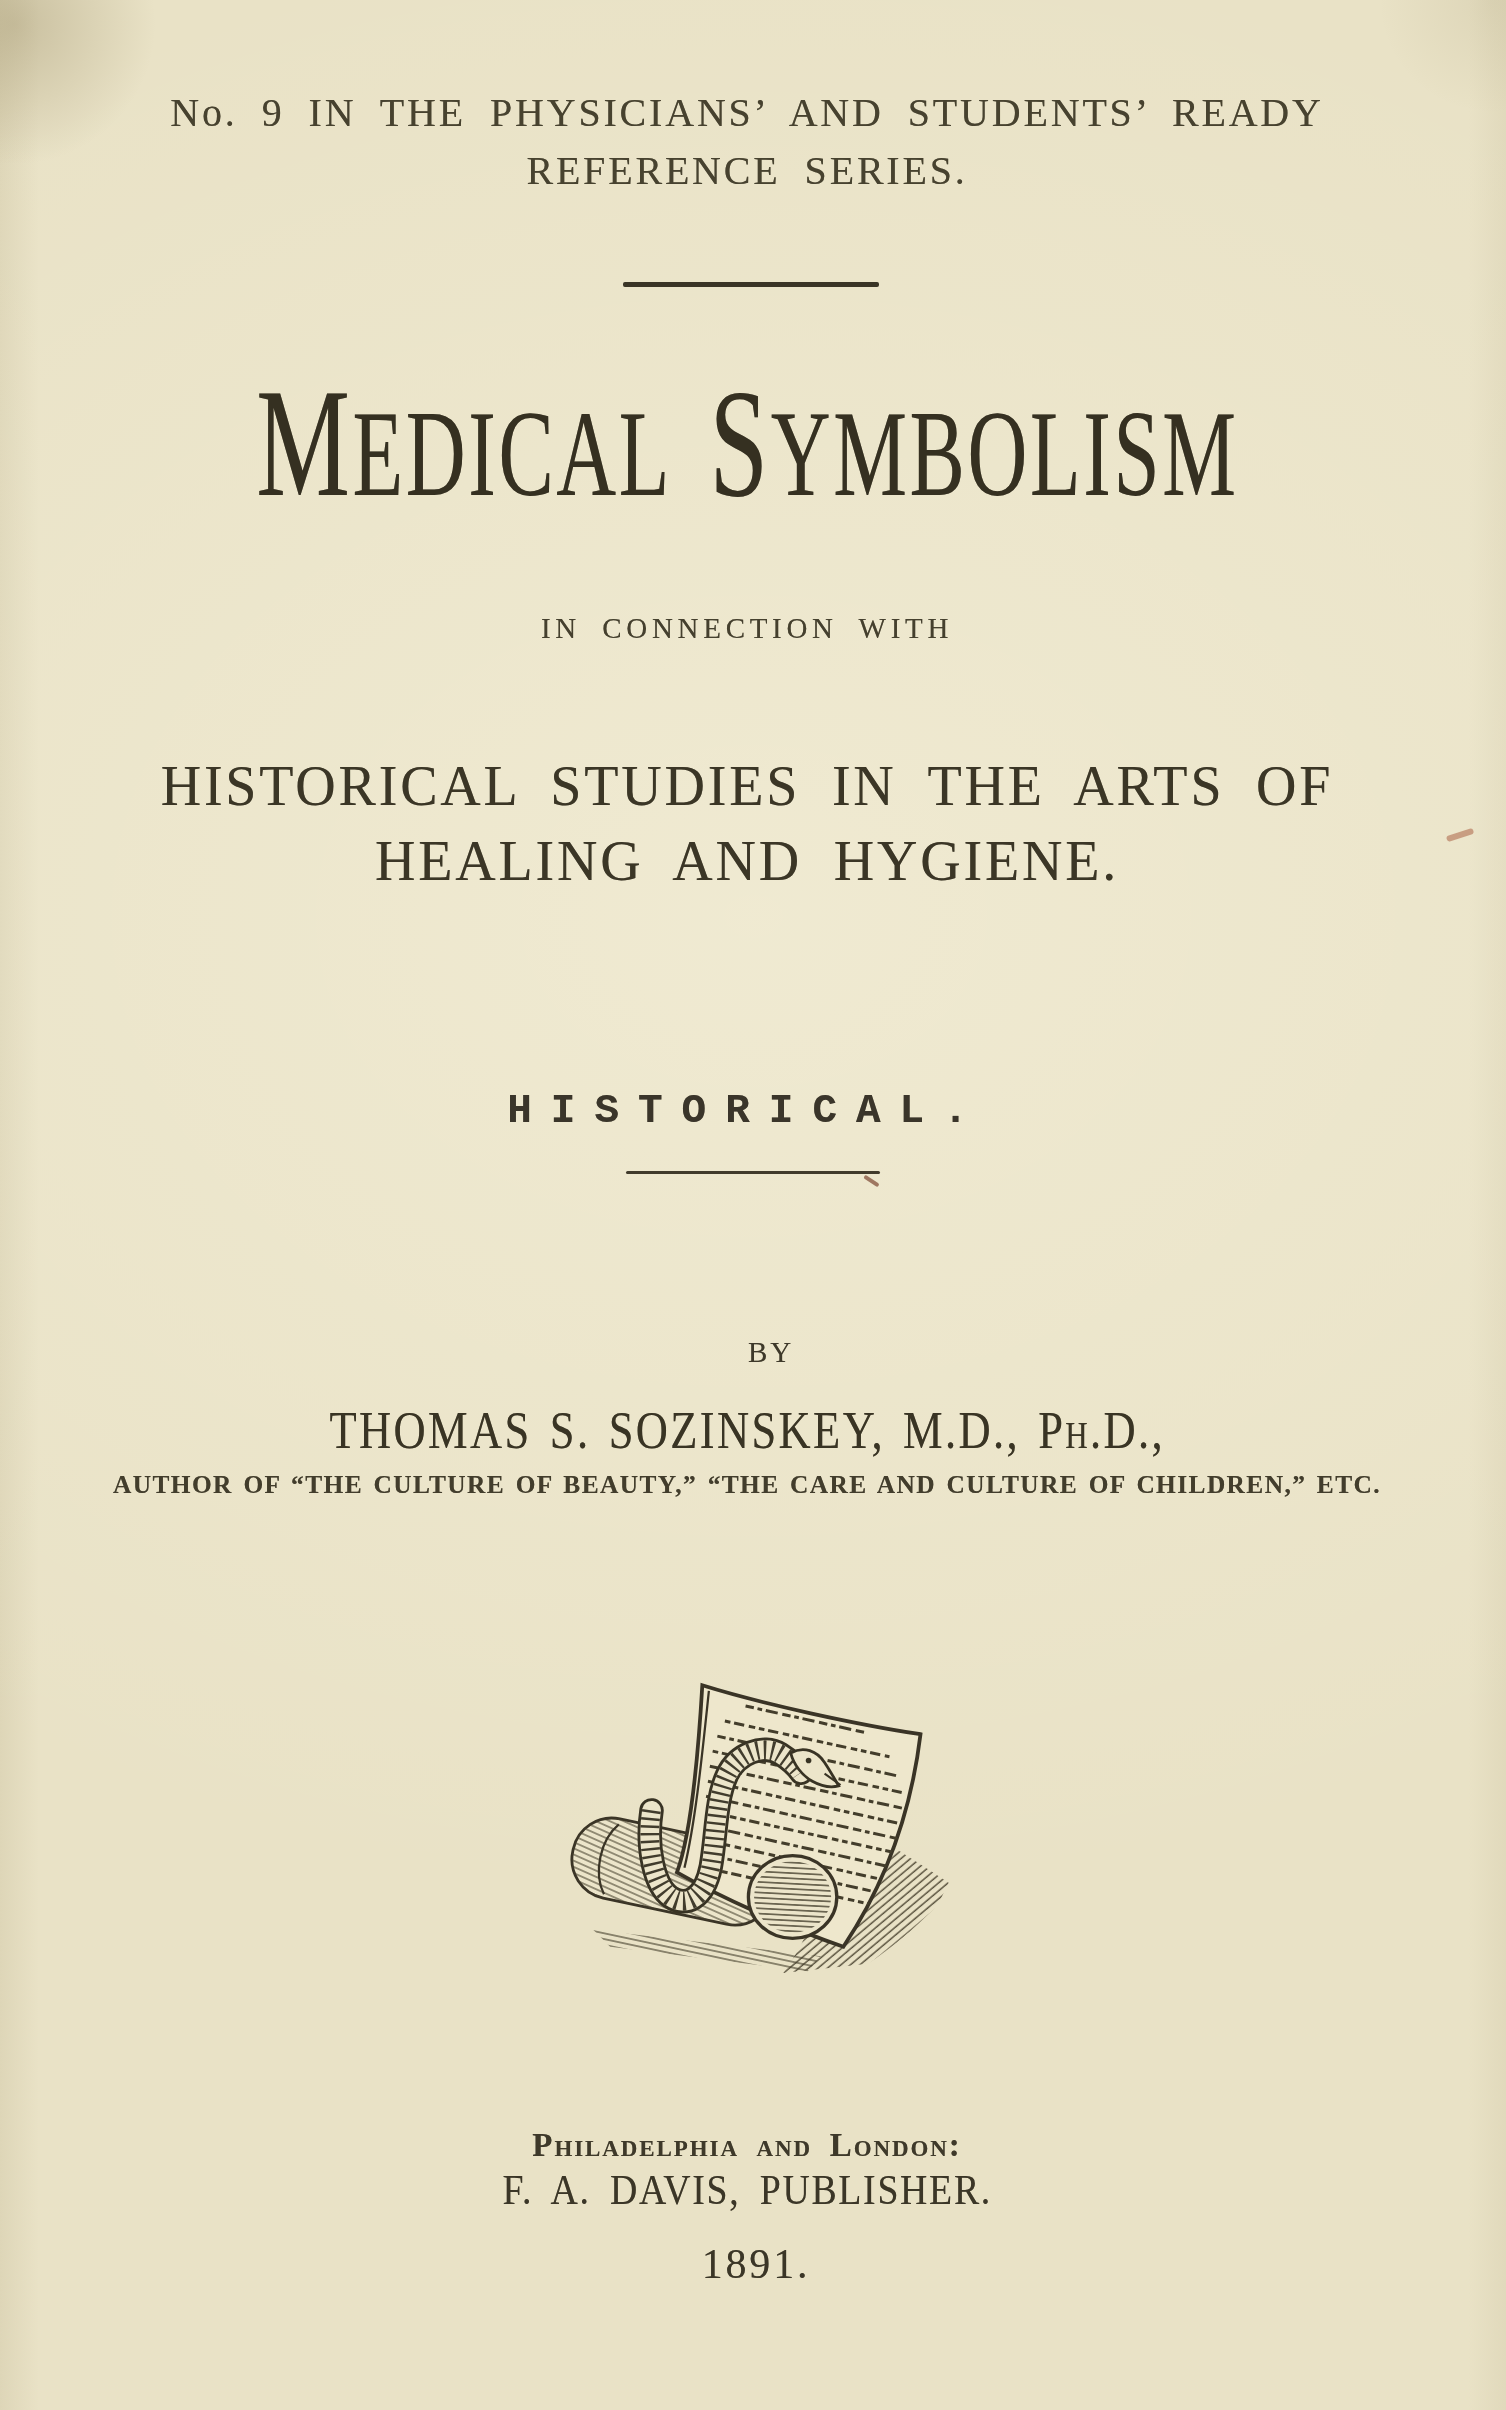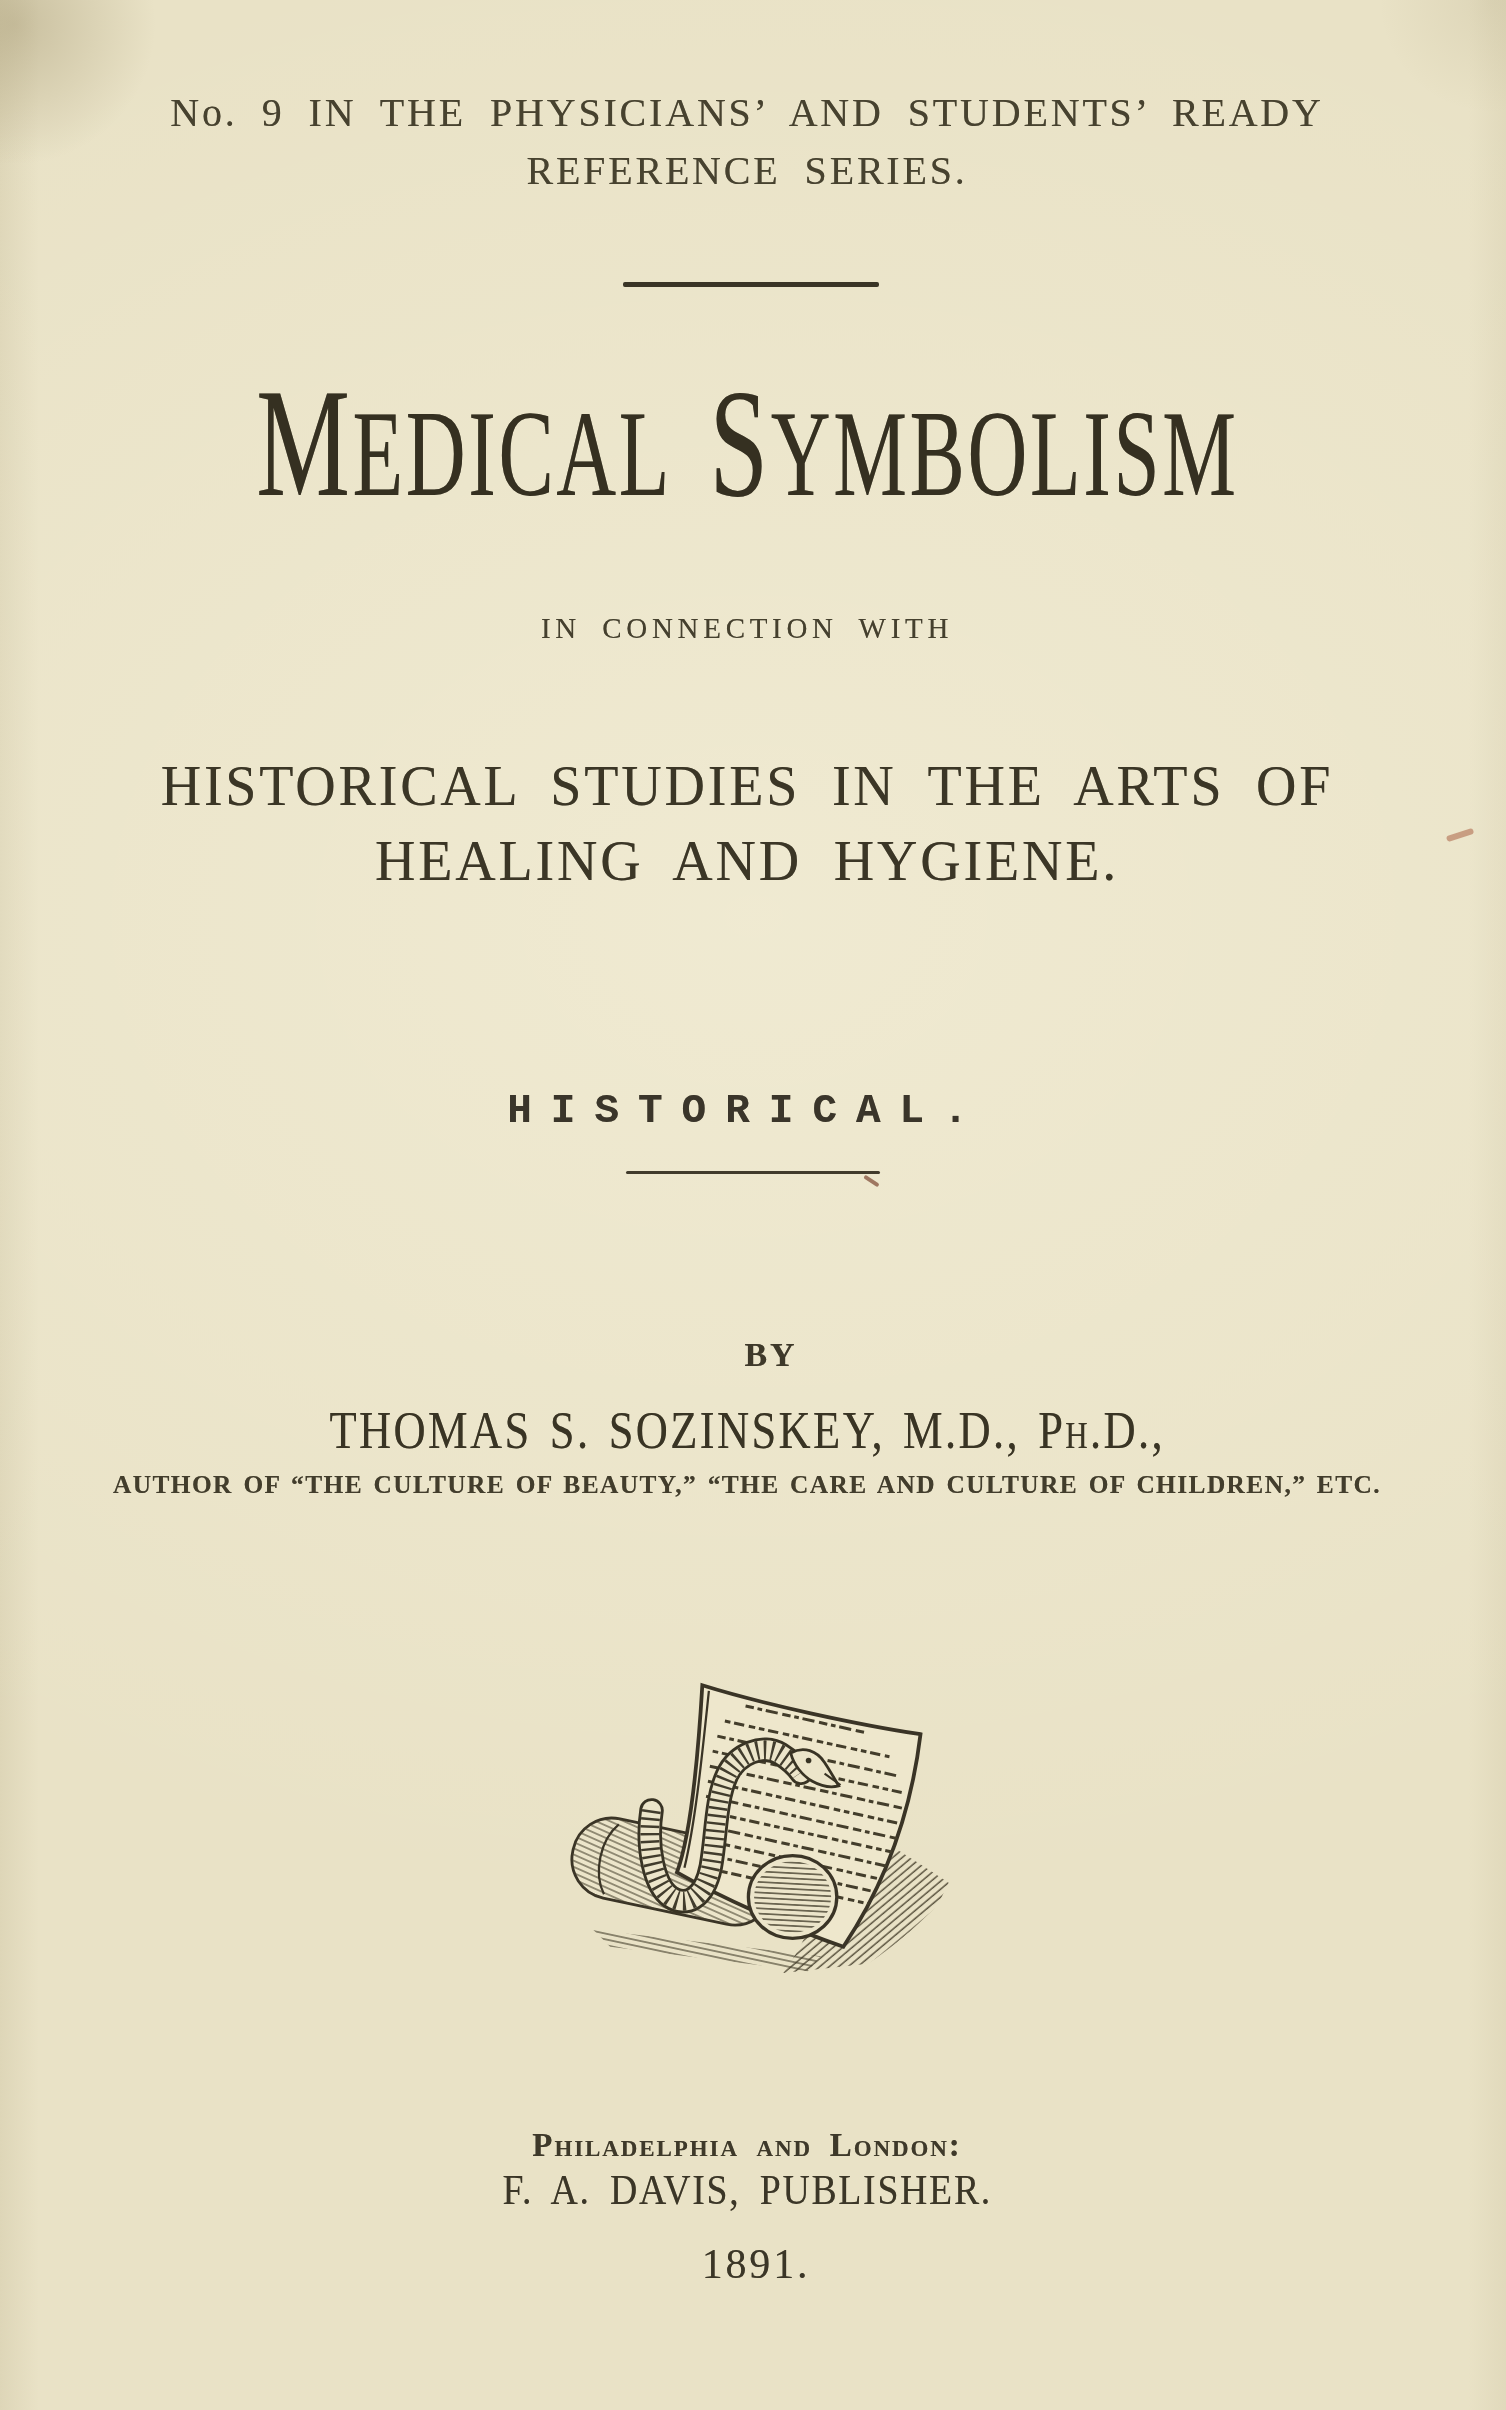--- a/index.html
+++ b/index.html
@@ -33,21 +33,21 @@
 
   .subtitle{top:749px;font-family:Liberation Serif, serif;font-size:56px;line-height:75px;
     letter-spacing:2.8px;word-spacing:15px;color:#3b3626;}
 
   .illustrated{top:1088px;font-family:"Liberation Mono",monospace;font-weight:700;font-size:41px;
     letter-spacing:19px;color:#3a352a;}
 
   .tick{position:absolute;left:863px;top:1179px;width:17px;height:3.8px;background:#8a5a45;
     transform:rotate(33deg);border-radius:1.9px;opacity:.8;}
 
-  .by{top:1336px;font-size:34px;font-weight:700;letter-spacing:2.8px;color:#3e392a;padding-left:48px;}
+  .by{top:1336px;font-size:29px;font-weight:400;letter-spacing:2.8px;color:#3e392a;padding-left:48px;}
 
   .name-row{top:1400px;}
   .name-scale{display:inline-block;font-size:53px;letter-spacing:2.8px;word-spacing:5.6px;
     font-variant:small-caps;transform:scaleX(.84);color:#393424;}
 
   .credentials{top:1470px;font-size:25.4px;font-weight:700;letter-spacing:1.4px;word-spacing:2.8px;color:#423d2c;}
 
   .vignette{position:absolute;left:565px;top:1674px;width:395px;height:301px;}
 
   .cities{top:2127px;font-size:33px;font-weight:700;font-variant:small-caps;

